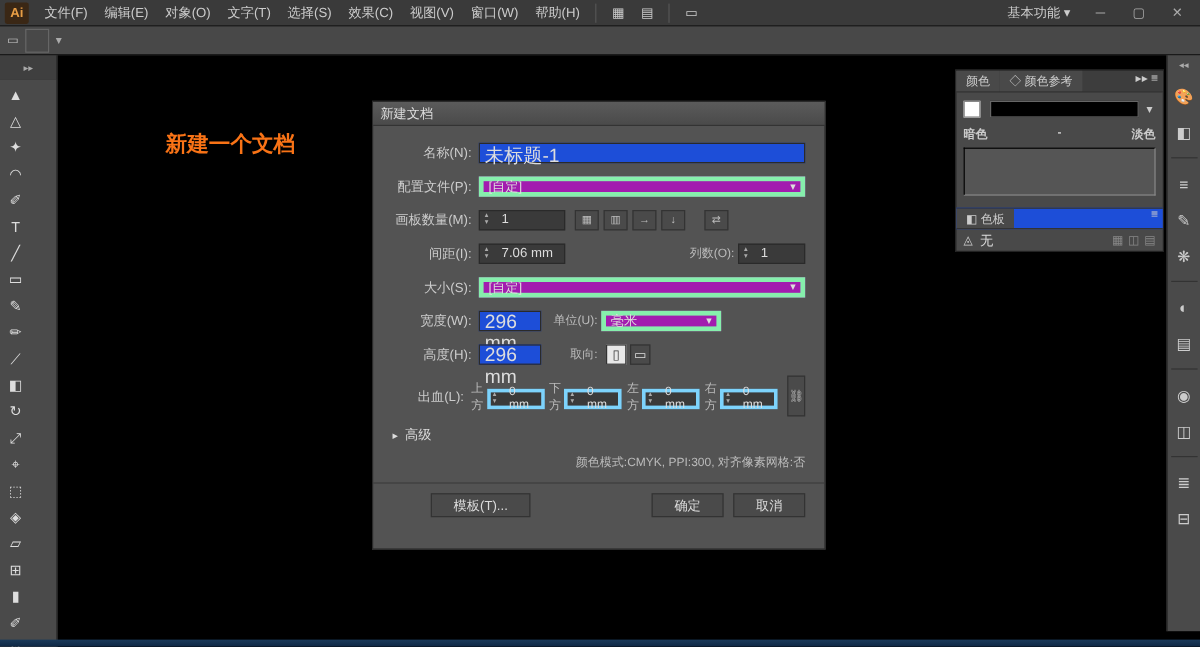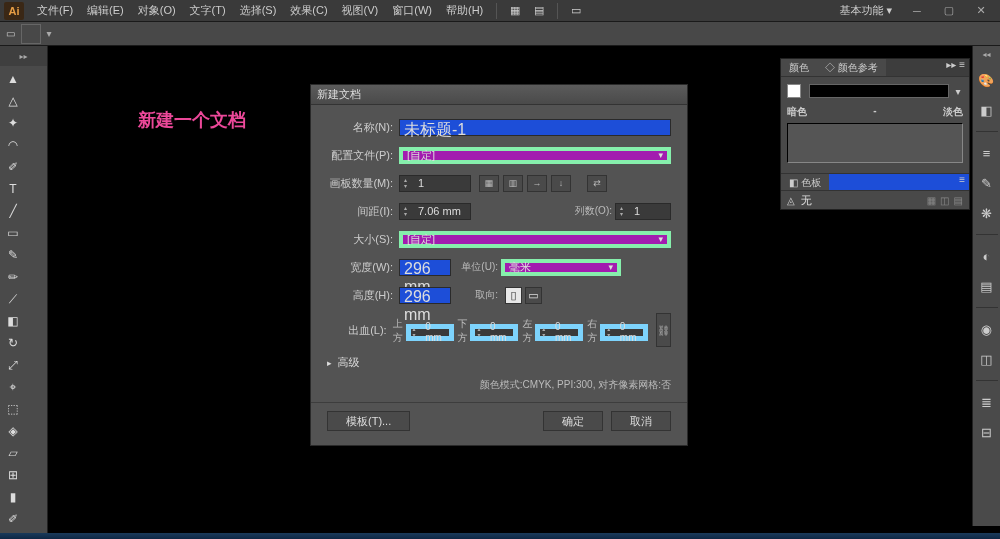--- a/index.html
+++ b/index.html
@@ -22,70 +22,70 @@
     
     .toolbox { position: absolute; left: 0; top: 66px; width: 48px; background: #4a4a4a; padding: 2px; display: flex; flex-wrap: wrap; border-right: 1px solid #222; }
     .toolbox .tool { width: 22px; height: 22px; display: flex; align-items: center; justify-content: center; color: #ddd; font-size: 12px; margin: 0; border: 1px solid transparent; }
     
     
     .right-dock { position: absolute; right: 0; top: 46px; width: 28px; height: 480px; background: #4a4a4a; border-left: 1px solid #222; display: flex; flex-direction: column; align-items: center; padding-top: 4px; }
     .right-dock .ricon { width: 22px; height: 22px; display: flex; align-items: center; justify-content: center; color: #ccc; font-size: 13px; margin: 4px 0; }
     .right-dock .rsep { width: 22px; height: 1px; background: #333; margin: 6px 0; }
     
     
-    .color-panel { position: absolute; right: 30px; top: 58px; width: 190px; background: #494949; border: 1px solid #222; color: #ccc; font-size: 10px; }
+    .color-panel { position: absolute; right: 30px; top: 58px; width: 174px; background: #494949; border: 1px solid #222; color: #ccc; font-size: 10px; }
     .color-panel .tabs { height: 18px; display: flex; border-bottom: 1px solid #333; background: #3d3d3d; }
     .color-panel .tab { padding: 2px 8px; background: #494949; font-size: 10px; }
     .color-panel .tab.active { background: #494949; }
     .color-panel .close-tabs { margin-left: auto; padding: 0 4px; }
     .color-panel .body { padding: 6px; }
     .color-panel .swatch-row { display: flex; align-items: center; height: 16px; margin-bottom: 6px; }
     .color-panel .small-sw { width: 14px; height: 14px; border: 1px solid #888; background: #fff; margin-right: 4px; }
     .color-panel .bar { flex: 1; height: 14px; background: #000; border: 1px solid #666; margin: 0 4px; }
     .color-panel .labels { display: flex; justify-content: space-between; font-size: 10px; margin-bottom: 4px; font-weight: bold; }
     .color-panel .gradient { height: 40px; background: #555; border: 1px inset #333; }
     .color-panel .sw-tabs { height: 18px; display: flex; border-top: 1px solid #333; border-bottom: 1px solid #333; background: #1d4ed8; margin-top: 4px; }
     .color-panel .sw-body { height: 18px; display: flex; align-items: center; padding: 0 6px; }
     .color-panel .sw-none { color: #ddd; font-size: 11px; }
     .color-panel .sw-icons { margin-left: auto; display: flex; gap: 4px; color: #888; }
     
     
-    .canvas-label { position: absolute; top: 108px; left: 138px; color: #ec4899; font-size: 18px; font-weight: bold; }
+    .canvas-label { position: absolute; top: 108px; left: 138px; color: #f97316; font-size: 18px; font-weight: bold; }
     
     
     .watermark { position: absolute; top: 200px; left: 390px; font-size: 80px; font-weight: bold; color: #bbb; opacity: 0.5; pointer-events: none; display: flex; align-items: baseline; }
     .watermark-sub { position: absolute; top: 285px; left: 400px; font-size: 16px; color: #aaa; opacity: 0.6; pointer-events: none; letter-spacing: 1px; }
     
     
     .dialog { position: absolute; top: 84px; left: 310px; width: 378px; background: #535353; border: 1px solid #2a2a2a; box-shadow: 0 4px 20px rgba(0,0,0,0.6); }
     .dialog .titlebar { height: 20px; background: linear-gradient(#5b5b5b,#4a4a4a); color: #ddd; font-size: 11px; padding: 2px 6px; border-bottom: 1px solid #333; }
-    .dialog .content { padding: 12px 16px 10px; color: #ccc; font-size: 11px; }
+    .dialog .content { padding: 12px 16px 22px; color: #ccc; font-size: 11px; }
     .dialog .row { display: flex; align-items: center; margin-bottom: 8px; min-height: 20px; }
     .dialog .lbl { width: 72px; text-align: right; padding-right: 6px; font-size: 11px; }
     .dialog .input { flex: 1; height: 17px; background: #1d4ed8; border: 1px solid #2a2a2a; color: #ddd; padding: 0 4px; font-size: 16px; }
     .dialog .input.short { flex: none; width: 52px; }
     .dialog .select { flex: 1; height: 17px; background: #a21caf; border: 4px solid #86efac; color: #ddd; padding: 0 4px; font-size: 11px; display: flex; align-items: center; position: relative; }
     .dialog .select::after { content: '▾'; position: absolute; right: 4px; font-size: 9px; }
     .dialog .spinner { flex: none; width: 72px; height: 17px; background: #3a3a3a; border: 1px solid #2a2a2a; color: #ddd; padding: 0 4px; font-size: 11px; display: flex; align-items: center; }
     .dialog .spin-arrows { width: 10px; display: flex; flex-direction: column; margin-right: 4px; font-size: 6px; line-height: 6px; color: #aaa; justify-content: center; }
-    .dialog .spinner-s { flex: none; width: 48px; height: 17px; background: #3a3a3a; border: 5px solid #7dd3fc; color: #ddd; padding: 0 2px; font-size: 10px; display: flex; align-items: center; }
+    .dialog .spinner-s { flex: none; width: 48px; height: 17px; background: #3a3a3a; border: 3px solid #7dd3fc; color: #ddd; padding: 0 2px; font-size: 10px; display: flex; align-items: center; }
     .dialog .btn-group { display: flex; gap: 4px; margin-left: 8px; }
     .dialog .mini-btn { width: 20px; height: 17px; background: #4a4a4a; border: 1px solid #333; display: flex; align-items: center; justify-content: center; font-size: 9px; color: #bbb; }
     .dialog .orient { display: flex; gap: 3px; margin-left: 4px; }
     .dialog .orient-btn { width: 17px; height: 17px; background: #4a4a4a; border: 1px solid #333; display: flex; align-items: center; justify-content: center; color: #ddd; }
     .dialog .orient-btn.active { background: #e8e8e8; color: #333; }
     .dialog .sub-lbl { font-size: 10px; color: #bbb; margin-left: 10px; min-width: 40px; text-align: right; padding-right: 3px; }
     .dialog .bleed-row { display: flex; align-items: flex-end; gap: 4px; }
     .dialog .bleed-col { display: flex; flex-direction: row; align-items: center; }
     .dialog .bleed-hdr { font-size: 10px; color: #bbb; margin-bottom: 2px; }
     .dialog .expander { display: flex; align-items: center; font-size: 11px; color: #ddd; margin: 6px 0 8px; cursor: default; }
     .dialog .expander::before { content: '▸'; margin-right: 6px; font-size: 9px; }
     .dialog .mode-text { text-align: right; font-size: 10px; color: #bbb; margin-bottom: 10px; }
     .dialog .hr { height: 1px; background: #3d3d3d; margin: 8px -16px; }
-    .dialog .footer { display: flex; padding: 0 0 4px; align-items: center; }
+    .dialog .footer { display: flex; padding: 0 0 4px; align-items: center; margin-left: 32px; }
     .dialog .btn { height: 20px; padding: 0 18px; background: #4a4a4a; border: 1px solid #333; color: #ddd; font-size: 11px; display: flex; align-items: center; }
     .dialog .footer-spacer { flex: 1; }
     .dialog .link-icon { width: 16px; height: 34px; display: flex; align-items: center; justify-content: center; background: #4a4a4a; border: 1px solid #333; color: #bbb; font-size: 10px; margin-left: 4px; }
     
     .taskbar { position: absolute; bottom: 0; left: 0; right: 0; height: 6px; background: linear-gradient(#1a3a5a,#0e2744); }
   </style>
 </head>
 <body>
 
 <div class="menubar">
@@ -251,21 +251,21 @@
 
     <div class="row">
       <div class="lbl">大小(S):</div>
       <div class="select">[自定]</div>
     </div>
 
     <div class="row">
       <div class="lbl">宽度(W):</div>
       <div class="input short">296 mm</div>
       <div class="sub-lbl">单位(U):</div>
-      <div class="select" style="flex:none;width:120px;">毫米</div>
+      <div class="select" style="flex:none;width:100px;">毫米</div>
     </div>
 
     <div class="row">
       <div class="lbl">高度(H):</div>
       <div class="input short">296 mm</div>
       <div class="sub-lbl">取向:</div>
       <div class="orient">
         <div class="orient-btn active">▯</div>
         <div class="orient-btn">▭</div>
       </div>

